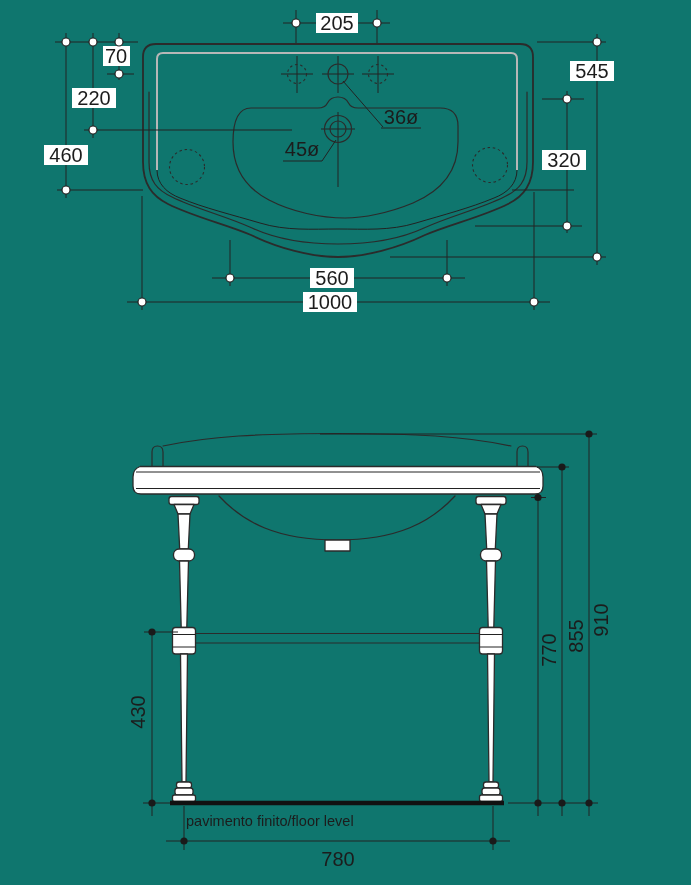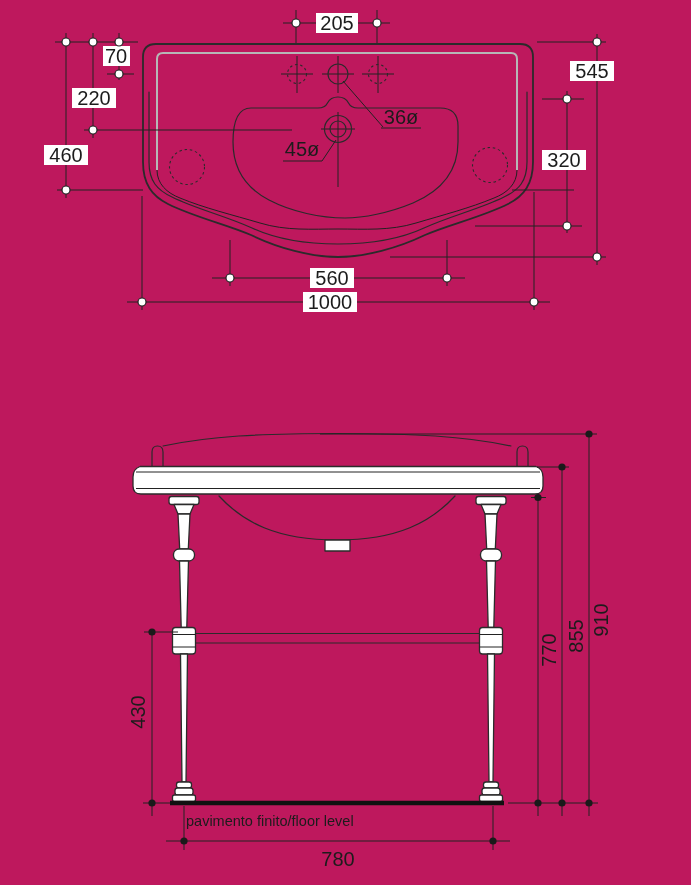--- a/index.html
+++ b/index.html
@@ -1,16 +1,16 @@
 <!DOCTYPE html>
 <html><head>
 <meta charset="utf-8">
 <style>
   html,body{margin:0;padding:0;background:#fff;width:691px;height:885px;overflow:hidden;}
-  #stage{position:relative;width:691px;height:885px;background:#be185d;}
+  #stage{position:relative;width:691px;height:885px;background:#0f766e;}
   svg{position:absolute;left:0;top:0;}
   .o   {fill:none;stroke:#2b2b2b;stroke-width:1.8;stroke-linejoin:round;stroke-linecap:round;}
   .m   {fill:none;stroke:#2b2b2b;stroke-width:1.2;stroke-linecap:round;}
   .g   {fill:none;stroke:#b7b7b7;stroke-width:2;}
   .f   {fill:#fff;stroke:#2b2b2b;stroke-width:1.3;stroke-linejoin:round;}
   .d   {fill:none;stroke:#222;stroke-width:1;}
   .dash{fill:none;stroke:#2b2b2b;stroke-width:1.1;stroke-dasharray:2.5 2.8;}
   .tick{fill:#fff;stroke:#222;stroke-width:1.2;}
   .dot {fill:#1a1a1a;stroke:none;}
   .halo{fill:#fff;}

